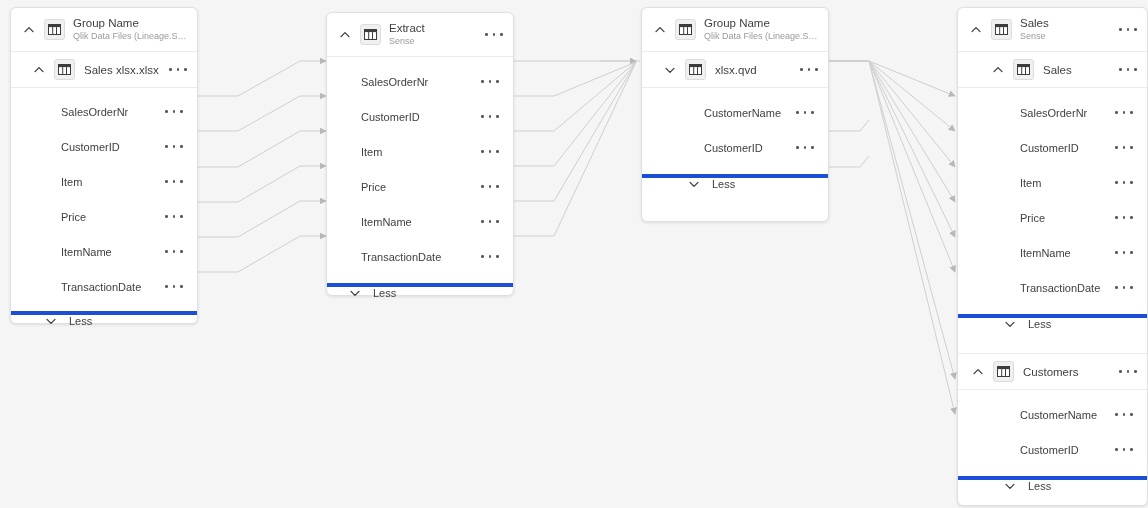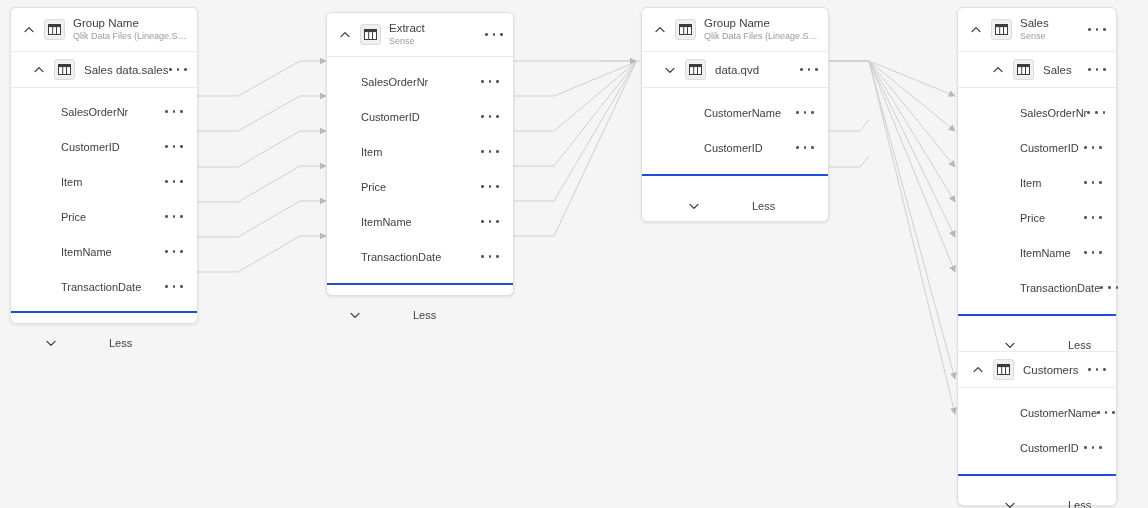--- a/index.html
+++ b/index.html
@@ -93,29 +93,28 @@
     padding-right: 14px;
   }
   .field-row .field-label {
     font-size: 11px;
     color: #404040;
     white-space: nowrap;
   }
   .field-row .dots { margin-left: auto; }
   .field-row.deep { padding-left: 62px; }
 
-  .fields-block { border-bottom: 2px solid #1d4ed8; padding: 4px 0; }
+  .fields-block { border-bottom: 4px solid #1d4ed8; padding: 4px 0; }
 
   
   .less-row {
     display: flex;
-    align-items: flex-end;
+    align-items: flex-start;
     height: 36px;
     padding-left: 34px;
-    gap: 40px;
   }
   .less-row.indent2 { padding-left: 46px; }
   .less-row .less-label {
     margin-left: 12px;
     font-size: 11px;
     color: #404040;
   }
   .less-row.bordered { border-bottom: 1px solid #ebebeb; }
 
   
@@ -234,21 +233,21 @@
           </svg>
       </span>
       <span class="tbl-ico">
         <svg width="13" height="11" viewBox="0 0 13 11">
           <rect x="0.5" y="0.5" width="12" height="10" fill="#fff" stroke="#3c3c3c" stroke-width="1"></rect>
           <rect x="0.5" y="0.5" width="12" height="2.6" fill="#3c3c3c"></rect>
           <rect x="4.2" y="3.1" width="1" height="7.4" fill="#3c3c3c"></rect>
           <rect x="8.0" y="3.1" width="1" height="7.4" fill="#3c3c3c"></rect>
         </svg>
       </span>
-      <span class="tbl-label">Sales data.sales</span>
+      <span class="tbl-label">Sales xlsx.xlsx</span>
       <span class="dots">
           <i></i>
           <i></i>
           <i></i>
         </span>
     </div>
 
     <div class="fields-block" style="padding:6px 0 7px 0;">
       <div class="field-row">
         <span class="field-label">SalesOrderNr</span>
@@ -427,21 +426,21 @@
           </svg>
       </span>
       <span class="tbl-ico">
         <svg width="13" height="11" viewBox="0 0 13 11">
           <rect x="0.5" y="0.5" width="12" height="10" fill="#fff" stroke="#3c3c3c" stroke-width="1"></rect>
           <rect x="0.5" y="0.5" width="12" height="2.6" fill="#3c3c3c"></rect>
           <rect x="4.2" y="3.1" width="1" height="7.4" fill="#3c3c3c"></rect>
           <rect x="8.0" y="3.1" width="1" height="7.4" fill="#3c3c3c"></rect>
         </svg>
       </span>
-      <span class="tbl-label">data.qvd</span>
+      <span class="tbl-label">xlsx.qvd</span>
       <span class="dots">
           <i></i>
           <i></i>
           <i></i>
         </span>
     </div>
 
 
     <div class="fields-block" style="padding:7px 0 9px 0;">
       <div class="field-row deep">
@@ -465,21 +464,21 @@
     <div class="less-row indent2">
       <span class="chev">
         <svg viewBox="0 0 12 12">
             <path d="M2 4.4 L6 8.4 L10 4.4" fill="none" stroke="#3c3c3c" stroke-width="1.3" stroke-linecap="round" stroke-linejoin="round"></path>
           </svg>
       </span>
       <span class="less-label">Less</span>
     </div>
   </div>
 
-  <div class="card" style="left:957px; top:7px; width:160px; height:499px;">
+  <div class="card" style="left:957px; top:7px; width:191px; height:499px;">
 
     <div class="card-head">
       <span class="chev">
         <svg viewBox="0 0 12 12">
             <path d="M2 7.6 L6 3.6 L10 7.6" fill="none" stroke="#3c3c3c" stroke-width="1.3" stroke-linecap="round" stroke-linejoin="round"></path>
           </svg>
       </span>
       <span class="tbl-ico">
         <svg width="13" height="11" viewBox="0 0 13 11">
           <rect x="0.5" y="0.5" width="12" height="10" fill="#fff" stroke="#3c3c3c" stroke-width="1"></rect>

